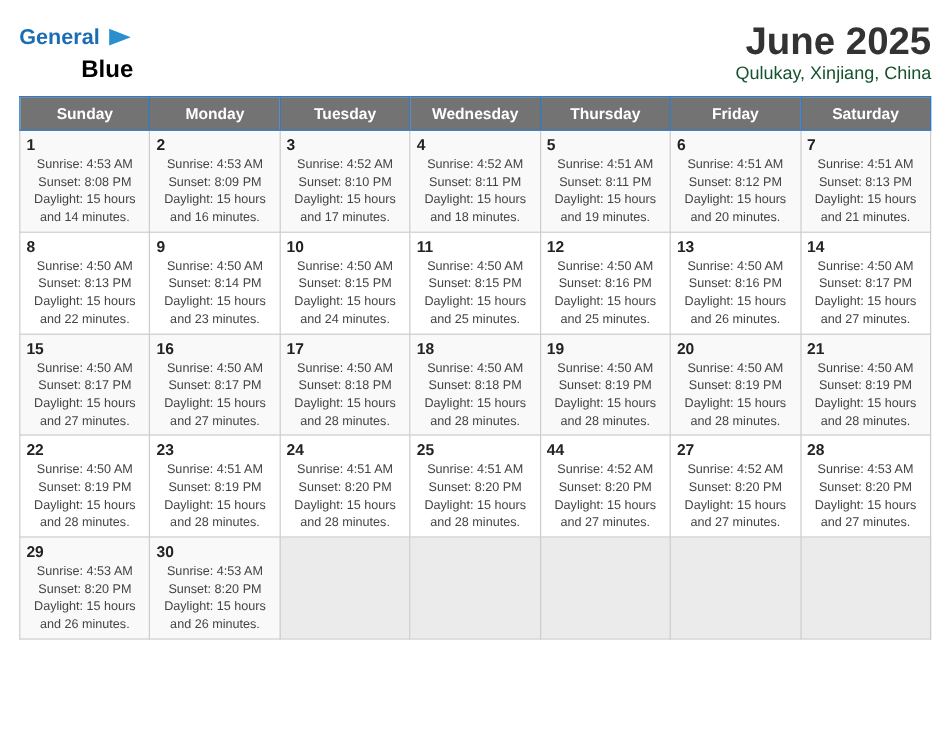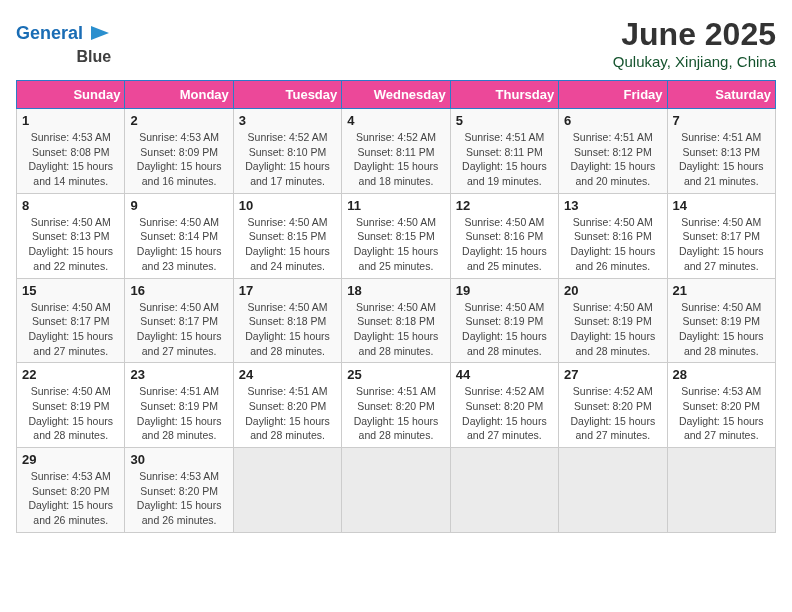--- a/index.html
+++ b/index.html
@@ -41,24 +41,24 @@
     .location-title {
       font-size: 15px;
       color: #14532d;
     }
     .calendar {
       width: 100%;
       border-collapse: collapse;
       font-size: 11px;
     }
     .calendar thead th {
-      background-color: #ec4899;
+      background-color: #737373;
       color: #fff;
       padding: 6px 4px;
-      text-align: right;
+      text-align: center;
       font-size: 13px;
       font-weight: bold;
       border: 1px solid #2b7bc8;
     }
     .calendar tbody td {
       vertical-align: top;
       border: 1px solid #ccc;
       padding: 4px 5px;
       width: 107px;
       min-height: 80px;
@@ -91,21 +91,21 @@
   <div class="logo">
     <div style="display:flex;flex-direction:column;align-items:flex-end;">
       <div style="display:flex;align-items:center;">
         <span class="logo-text"><span>General</span></span>
         <div style="margin-left:6px;margin-top:2px;">
           <svg width="22" height="22" viewBox="0 0 22 22">
             <polygon points="2,4 20,11 2,18" fill="#2b8fce"></polygon>
           </svg>
         </div>
       </div>
-      <span class="logo-text" style="color:#404040;font-size:16px;">Blue</span>
+      <span class="logo-text" style="color:#000000;font-size:20px;">Blue</span>
     </div>
   </div>
   <div class="title-block">
     <div class="month-title">June 2025</div>
     <div class="location-title">Qulukay, Xinjiang, China</div>
   </div>
 </div>
 
 <table class="calendar">
   <thead>

